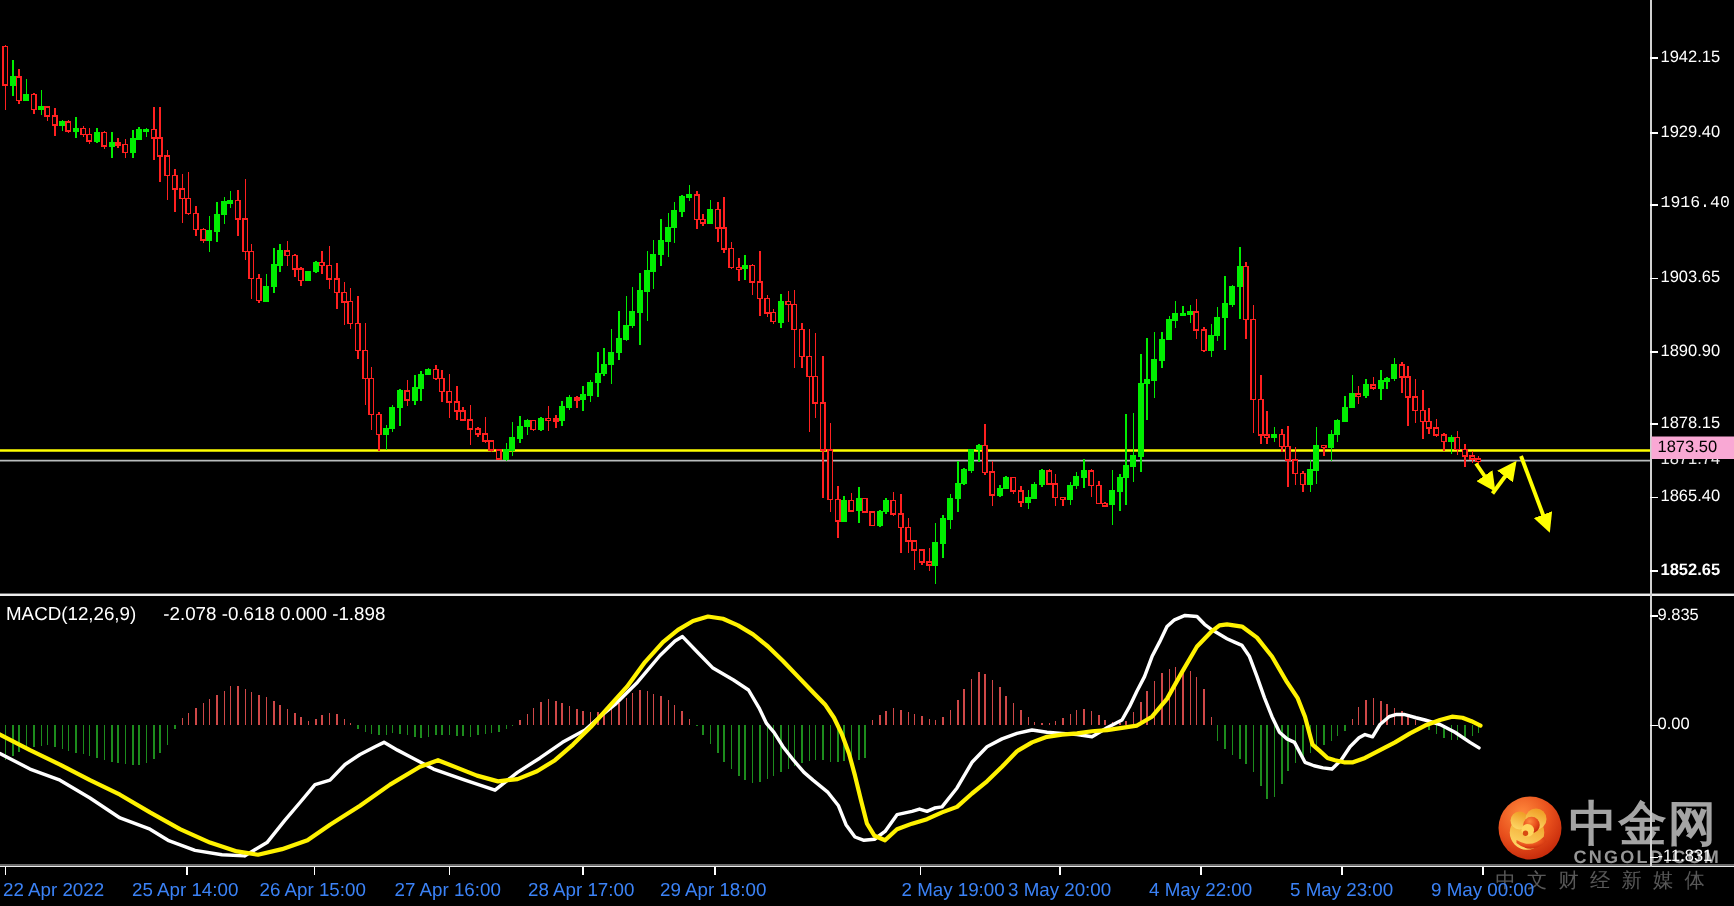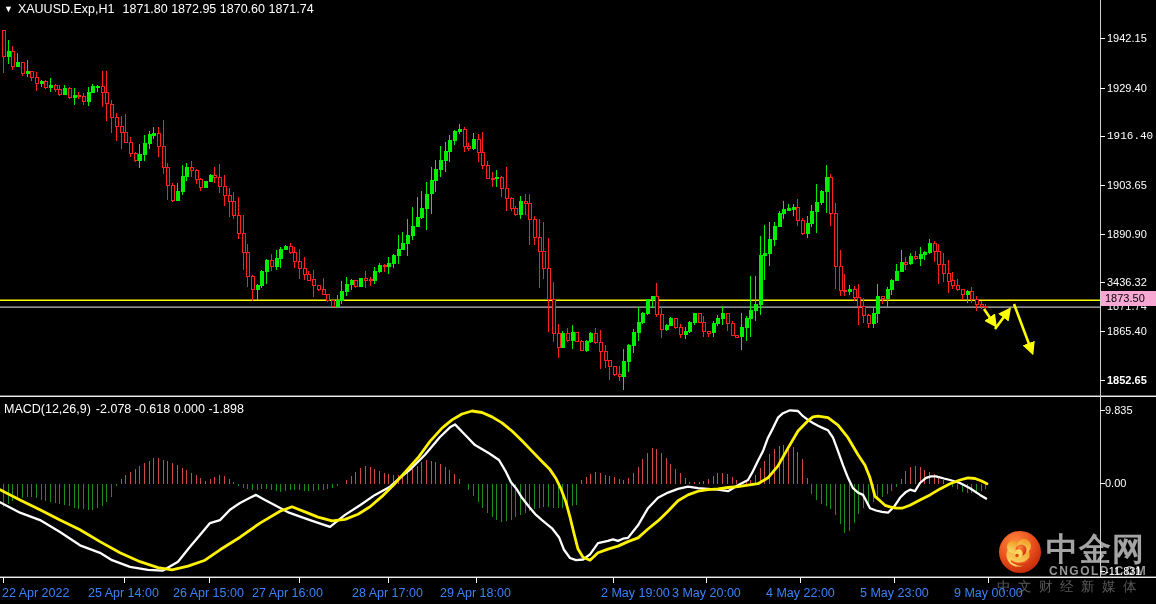--- a/index.html
+++ b/index.html
@@ -4,21 +4,21 @@
 <style>
   html,body{margin:0;padding:0;background:#000;}
   #app{position:relative;width:1156px;height:604px;background:#000;overflow:hidden;
        font-family:"Liberation Sans",sans-serif;}
   #chart-svg{position:absolute;left:0;top:0;z-index:1;}
   .overlay{position:absolute;white-space:nowrap;}
   #symbol-header{left:4px;top:2px;font-size:12.5px;color:#ffffff;z-index:4;}
   #symbol-header .hdr-icon{font-size:9px;margin-right:5px;position:relative;top:-1px;}
   #symbol-header .hdr-ohlc{margin-left:8px;}
   #macd-header{left:4px;top:402px;font-size:12.5px;color:#ffffff;z-index:4;}
-  #macd-header .ind-vals{margin-left:5px;}
+  #macd-header .ind-vals{margin-left:18px;}
   .price-ax-label{position:absolute;left:1107px;color:#ffffff;font-size:11px;line-height:12px;z-index:4;white-space:nowrap;}
   .macd-ax-label{position:absolute;left:1105px;color:#ffffff;font-size:11px;line-height:12px;z-index:4;white-space:nowrap;}
   .time-ax-label{position:absolute;top:586px;color:#3b82f6;font-size:12.5px;z-index:4;white-space:nowrap;}
   #price-badge{left:1101px;top:291px;width:51px;height:15px;background:#f9a8d4;color:#000;
                font-size:11px;line-height:15px;padding-left:4px;z-index:5;}
   #current-price{left:1107px;top:300px;font-size:11px;color:#ececec;z-index:3;}
   #watermark{z-index:2;}
   #wm-icon{position:absolute;left:997px;top:529px;}
   #wm-title{position:absolute;left:1046px;top:528px;font-size:32px;font-weight:bold;
             color:rgba(205,205,205,0.80);letter-spacing:1px;}
@@ -708,51 +708,48 @@
         <line x1="894.5" x2="894.5" y1="578" y2="583" stroke="#ffffff" stroke-width="1" shape-rendering="crispEdges"></line>
         <line x1="988.5" x2="988.5" y1="578" y2="583" stroke="#ffffff" stroke-width="1" shape-rendering="crispEdges"></line>
       </g>
     <g id="g-arrows">
         <line x1="984" y1="309" x2="995" y2="325" stroke="#ffff00" stroke-width="2.6" marker-end="url(#ah)"></line>
         <line x1="995" y1="329" x2="1009" y2="310" stroke="#ffff00" stroke-width="2.6" marker-end="url(#ah)"></line>
         <line x1="1014" y1="304" x2="1032" y2="352" stroke="#ffff00" stroke-width="2.6" marker-end="url(#ah)"></line>
       </g>
   </svg>
 
-  <div id="symbol-header" class="overlay">
-    <span class="hdr-icon">▼</span><span>XAUUSD.Exp,H1</span><span class="hdr-ohlc">1871.80 1872.95 1870.60 1871.74</span>
-  </div>
 
   <div id="macd-header" class="overlay">
     <span>MACD(12,26,9)</span><span class="ind-vals">-2.078 -0.618 0.000 -1.898</span>
   </div>
 
   <div id="current-price" class="overlay">1871.74</div>
   <div id="price-badge" class="overlay">1873.50</div>
 
   <div id="price-labels">
       <div class="price-ax-label" style="top: 32px; text-align: right;">1942.15</div>
       <div class="price-ax-label" style="top: 82px;">1929.40</div>
       <div class="price-ax-label" style="top: 130px; font-family: Liberation Mono, monospace;">1916.40</div>
       <div class="price-ax-label" style="top: 179px;">1903.65</div>
       <div class="price-ax-label" style="top: 228px;">1890.90</div>
-      <div class="price-ax-label" style="top: 276px;">3436.32</div>
+      <div class="price-ax-label" style="top: 276px;">1878.15</div>
       <div class="price-ax-label" style="top: 325px;">1865.40</div>
       <div class="price-ax-label" style="top: 374px; font-weight: bold;">1852.65</div>
     </div>
   <div id="macd-labels">
       <div class="macd-ax-label" style="top: 404px;">9.835</div>
       <div class="macd-ax-label" style="top: 477px;">0.00</div>
       <div class="macd-ax-label" style="top: 565px;">-11.831</div>
     </div>
   <div id="time-labels">
       <div class="time-ax-label" style="left: 2px;">22 Apr 2022</div>
       <div class="time-ax-label" style="left: 88px;">25 Apr 14:00</div>
       <div class="time-ax-label" style="left: 173px;">26 Apr 15:00</div>
-      <div class="time-ax-label" style="left: 252px;">27 Apr 16:00</div>
+      <div class="time-ax-label" style="left: 263px;">27 Apr 16:00</div>
       <div class="time-ax-label" style="left: 352px;">28 Apr 17:00</div>
       <div class="time-ax-label" style="left: 440px;">29 Apr 18:00</div>
       <div class="time-ax-label" style="left: 601px;">2 May 19:00</div>
       <div class="time-ax-label" style="left: 672px;">3 May 20:00</div>
       <div class="time-ax-label" style="left: 766px;">4 May 22:00</div>
       <div class="time-ax-label" style="left: 860px;">5 May 23:00</div>
       <div class="time-ax-label" style="left: 954px;">9 May 00:00</div>
     </div>
 
   <div id="watermark">

